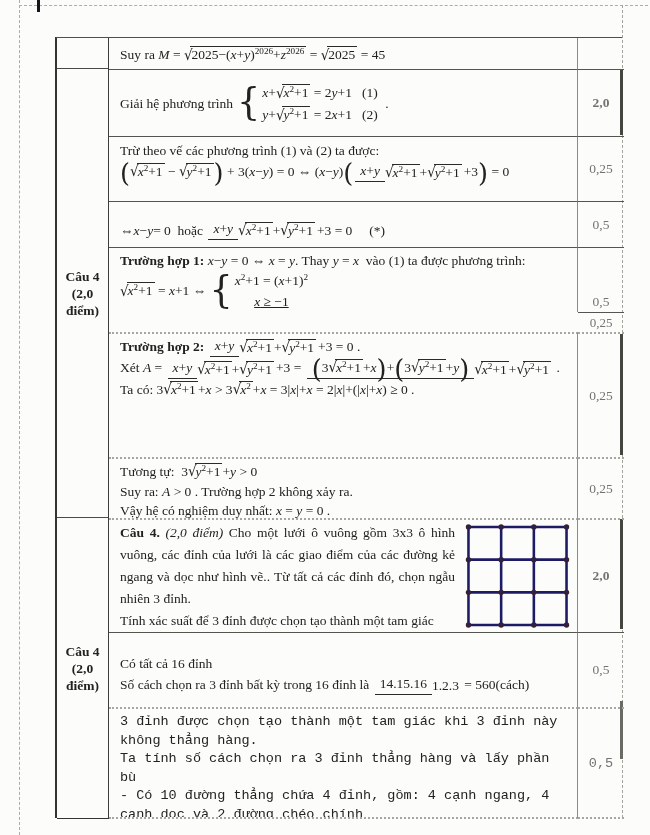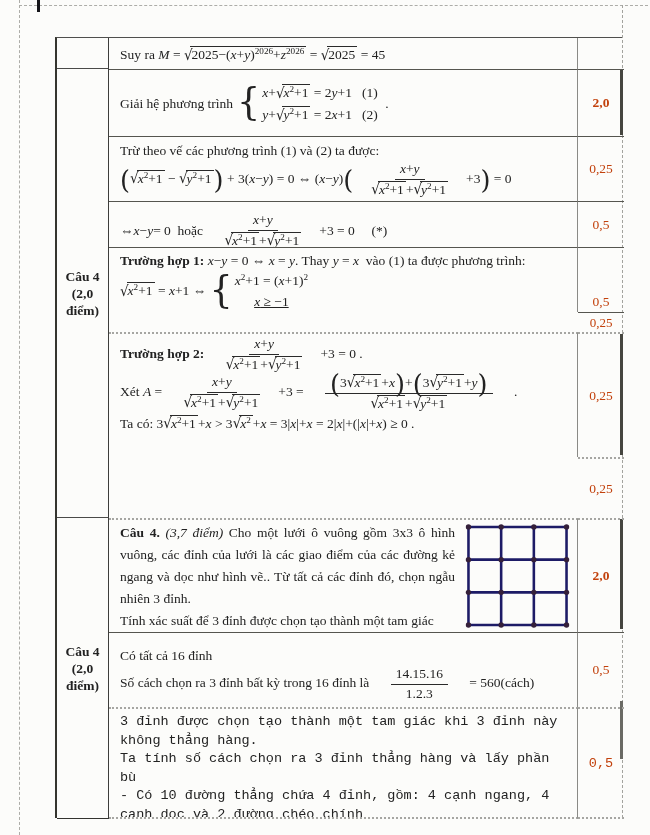--- a/index.html
+++ b/index.html
@@ -31,50 +31,50 @@
     border-left:2px solid #35352f;
     box-sizing:border-box;
   }
   .cell{box-sizing:border-box;overflow:hidden;}
   .lbl{grid-column:1;border-right:1.3px solid #3d3d3b;display:flex;flex-direction:column;
        align-items:center;justify-content:center;font-weight:bold;line-height:17px;text-align:center;}
   .lbl-blank{grid-row:1;border-bottom:1.3px solid #4a4a48;}
   .lbl-c3{grid-row:2/9;border-bottom:1.3px solid #4a4a48;}
   .lbl-c4{grid-row:9/12;border-bottom:1.6px solid #33332f;}
   .ct{grid-column:2;border-right:1px solid #8a8a86;padding:3px 6px 0 11px;line-height:20px;}
-  .sc{grid-column:3;display:flex;align-items:center;justify-content:center;color:#c2410c;}
+  .sc{grid-column:3;display:flex;align-items:center;justify-content:center;color:#737373;}
   .bt-s{border-top:1.2px solid #55554f;}
   .bt-d{border-top:2px dotted #a6a6a2;}
   .bb-d{border-bottom:2px dotted #a6a6a2;font-family:Liberation Mono, monospace;}
   .rr1{grid-row:1;}.rr2{grid-row:2;}.rr3{grid-row:3;}.rr4{grid-row:4;}.rr5{grid-row:5;}
   .rr6{grid-row:6;}.rr7{grid-row:7;}.rr8{grid-row:8;}.rr9{grid-row:9;}.rr10{grid-row:10;}.rr11{grid-row:11;}
   .ct.rr1{padding-top:6px;}
   .ct.rr2{display:flex;align-items:center;gap:4px;padding-top:1px;}
   .ct.rr3{line-height:21px;}
   .ct.rr4{display:flex;align-items:center;padding-top:12px;}
   .ct.rr5{line-height:20px;}
   .ct.rr6{padding-top:0;line-height:19px;}
   .ct.rr7{padding-top:2px;line-height:21px;}
   .ct.rr8{line-height:19.5px;}
   .ct.rr9{line-height:22px;text-align:justify;padding-top:2px;padding-right:5px;}
-  .ct.rr10{padding-top:12px;line-height:21px;}
+  .ct.rr10{padding-top:20px;line-height:21px;}
   .ct.rr11{padding-top:4px;line-height:18.5px;}
   .sc.rr5{align-items:flex-end;padding-bottom:2px;}
   .sc.rr6{font-size:13px;}
   .sc.rr2,.sc.rr9{font-weight:bold;}
 
   
   i{font-style:italic;}
   sup{font-size:0.68em;line-height:0;}
   .sq{display:inline-block;white-space:nowrap;}
   .sq::before{content:"√";font-family:"DejaVu Sans",sans-serif;display:inline-block;
               transform:scaleY(1.1);margin-right:-2px;}
   .rd{display:inline-block;border-top:1.2px solid #2a2a2a;padding:0 2px 0 1px;line-height:1.2;}
-  .fr{display:inline-flex;flex-direction:column;align-items:center;vertical-align:middle;
-      margin:0 18px;line-height:1.25;text-align:left;}
+  .fr{display:inline-flex;flex-direction:row;align-items:center;vertical-align:middle;
+      margin:0 2px;line-height:1.25;text-align:left;}
   .fr .nu{border-bottom:1.2px solid #2a2a2a;padding:0 5px 1px;}
   .fr .de{padding-top:1px;}
   .cases{display:inline-flex;align-items:center;vertical-align:middle;gap:2px;}
   .cases .br{font-size:2.7em;line-height:0;font-weight:400;font-family:"DejaVu Serif",serif;padding-bottom:3px;}
   .cases .cl{display:inline-flex;flex-direction:column;gap:1px;}
   .cases .cl>span{line-height:20px;}
   .cases .ctr{text-align:center;text-decoration:underline;}
   .bp{font-size:1.9em;line-height:0;vertical-align:middle;font-family:"DejaVu Serif",serif;font-weight:300;}
 
   
@@ -148,20 +148,21 @@
         <span class="de"><span class="sq"><span class="rd"><i>x</i><sup>2</sup>+1</span></span>+<span class="sq"><span class="rd"><i>y</i><sup>2</sup>+1</span></span></span>
       </span>+3 = 0 .<br>Xét <i>A</i> = <span class="fr">
         <span class="nu"><i>x</i>+<i>y</i></span>
         <span class="de"><span class="sq"><span class="rd"><i>x</i><sup>2</sup>+1</span></span>+<span class="sq"><span class="rd"><i>y</i><sup>2</sup>+1</span></span></span>
       </span>+3 = <span class="fr">
         <span class="nu"><span class="bp">(</span>3<span class="sq"><span class="rd"><i>x</i><sup>2</sup>+1</span></span>+<i>x</i><span class="bp">)</span>+<span class="bp">(</span>3<span class="sq"><span class="rd"><i>y</i><sup>2</sup>+1</span></span>+<i>y</i><span class="bp">)</span></span>
         <span class="de"><span class="sq"><span class="rd"><i>x</i><sup>2</sup>+1</span></span>+<span class="sq"><span class="rd"><i>y</i><sup>2</sup>+1</span></span></span>
       </span> .<br>Ta có: 3<span class="sq"><span class="rd"><i>x</i><sup>2</sup>+1</span></span>+<i>x</i> &gt; 3<span class="sq"><span class="rd"><i>x</i><sup>2</sup></span></span>+<i>x</i> = 3|<i>x</i>|+<i>x</i> = 2|<i>x</i>|+(|<i>x</i>|+<i>x</i>) ≥ 0 .</div>
   <div class="cell sc rr7 bt-d">0,25</div>
 
+  <div class="cell ct rr8 bt-d">Tương tự:&nbsp; 3<span class="sq"><span class="rd"><i>y</i><sup>2</sup>+1</span></span>+<i>y</i> &gt; 0<br>Suy ra: <i>A</i> &gt; 0 . Trường hợp 2 không xảy ra.<br>Vậy hệ có nghiệm duy nhất: <i>x</i> = <i>y</i> = 0 .</div>
   <div class="cell sc rr8 bt-d">0,25</div>
 
   <div class="cell ct rr9 bt-d">
     <svg class="grid-fig" width="105" height="104" viewBox="0 0 105 105">
       <g fill="none" stroke-width="2.6" stroke-linecap="square" stroke="#1d1b66">
         <line x1="3" y1="3" x2="102" y2="3"></line>
         <line x1="3" y1="36" x2="102" y2="36"></line>
         <line x1="3" y1="69" x2="102" y2="69"></line>
         <line x1="3" y1="102" x2="102" y2="102"></line>
         <line x1="3" y1="3" x2="3" y2="102"></line>
@@ -181,21 +182,21 @@
         <circle cx="3" cy="69" r="2.7"></circle>
           <circle cx="36" cy="69" r="2.7"></circle>
           <circle cx="69" cy="69" r="2.7"></circle>
           <circle cx="102" cy="69" r="2.7"></circle>
         <circle cx="3" cy="102" r="2.7"></circle>
           <circle cx="36" cy="102" r="2.7"></circle>
           <circle cx="69" cy="102" r="2.7"></circle>
           <circle cx="102" cy="102" r="2.7"></circle>
       </g>
     </svg>
-    <div><b>Câu 4.</b> <i>(3,7 điểm)</i> Cho một lưới ô vuông gồm 3x3 ô hình vuông, các đỉnh của lưới là các giao điểm của các đường kẻ ngang và dọc như hình vẽ.. Từ tất cả các đỉnh đó, chọn ngẫu nhiên 3 đỉnh.<br>Tính xác suất để 3 đỉnh được chọn tạo thành một tam giác</div>
+    <div><b>Câu 4.</b> <i>(2,0 điểm)</i> Cho một lưới ô vuông gồm 3x3 ô hình vuông, các đỉnh của lưới là các giao điểm của các đường kẻ ngang và dọc như hình vẽ.. Từ tất cả các đỉnh đó, chọn ngẫu nhiên 3 đỉnh.<br>Tính xác suất để 3 đỉnh được chọn tạo thành một tam giác</div>
   </div>
   <div class="cell sc rr9 bt-d">2,0</div>
 
   <div class="cell ct rr10 bt-s">Có tất cả 16 đỉnh<br>Số cách chọn ra 3 đỉnh bất kỳ trong 16 đỉnh là <span class="fr">
         <span class="nu">14.15.16</span>
         <span class="de">1.2.3</span>
       </span> = 560(cách)</div>
   <div class="cell sc rr10 bt-s">0,5</div>
 
   <div class="cell ct rr11 bt-d bb-d">3 đỉnh được chọn tạo thành một tam giác khi 3 đỉnh này không thẳng hàng.<br>Ta tính số cách chọn ra 3 đỉnh thẳng hàng và lấy phần bù<br>- Có 10 đường thẳng chứa 4 đỉnh, gồm: 4 cạnh ngang, 4 cạnh dọc và 2 đường chéo chính<br>Trên mỗi đường này, số cách chọn ra 3 đỉnh trong 4 đỉnh là 4, nên số cách chọn ra 3 đỉnh thẳng hàng trên 10 đường thẳng này là 10x4=40 cách.</div>

